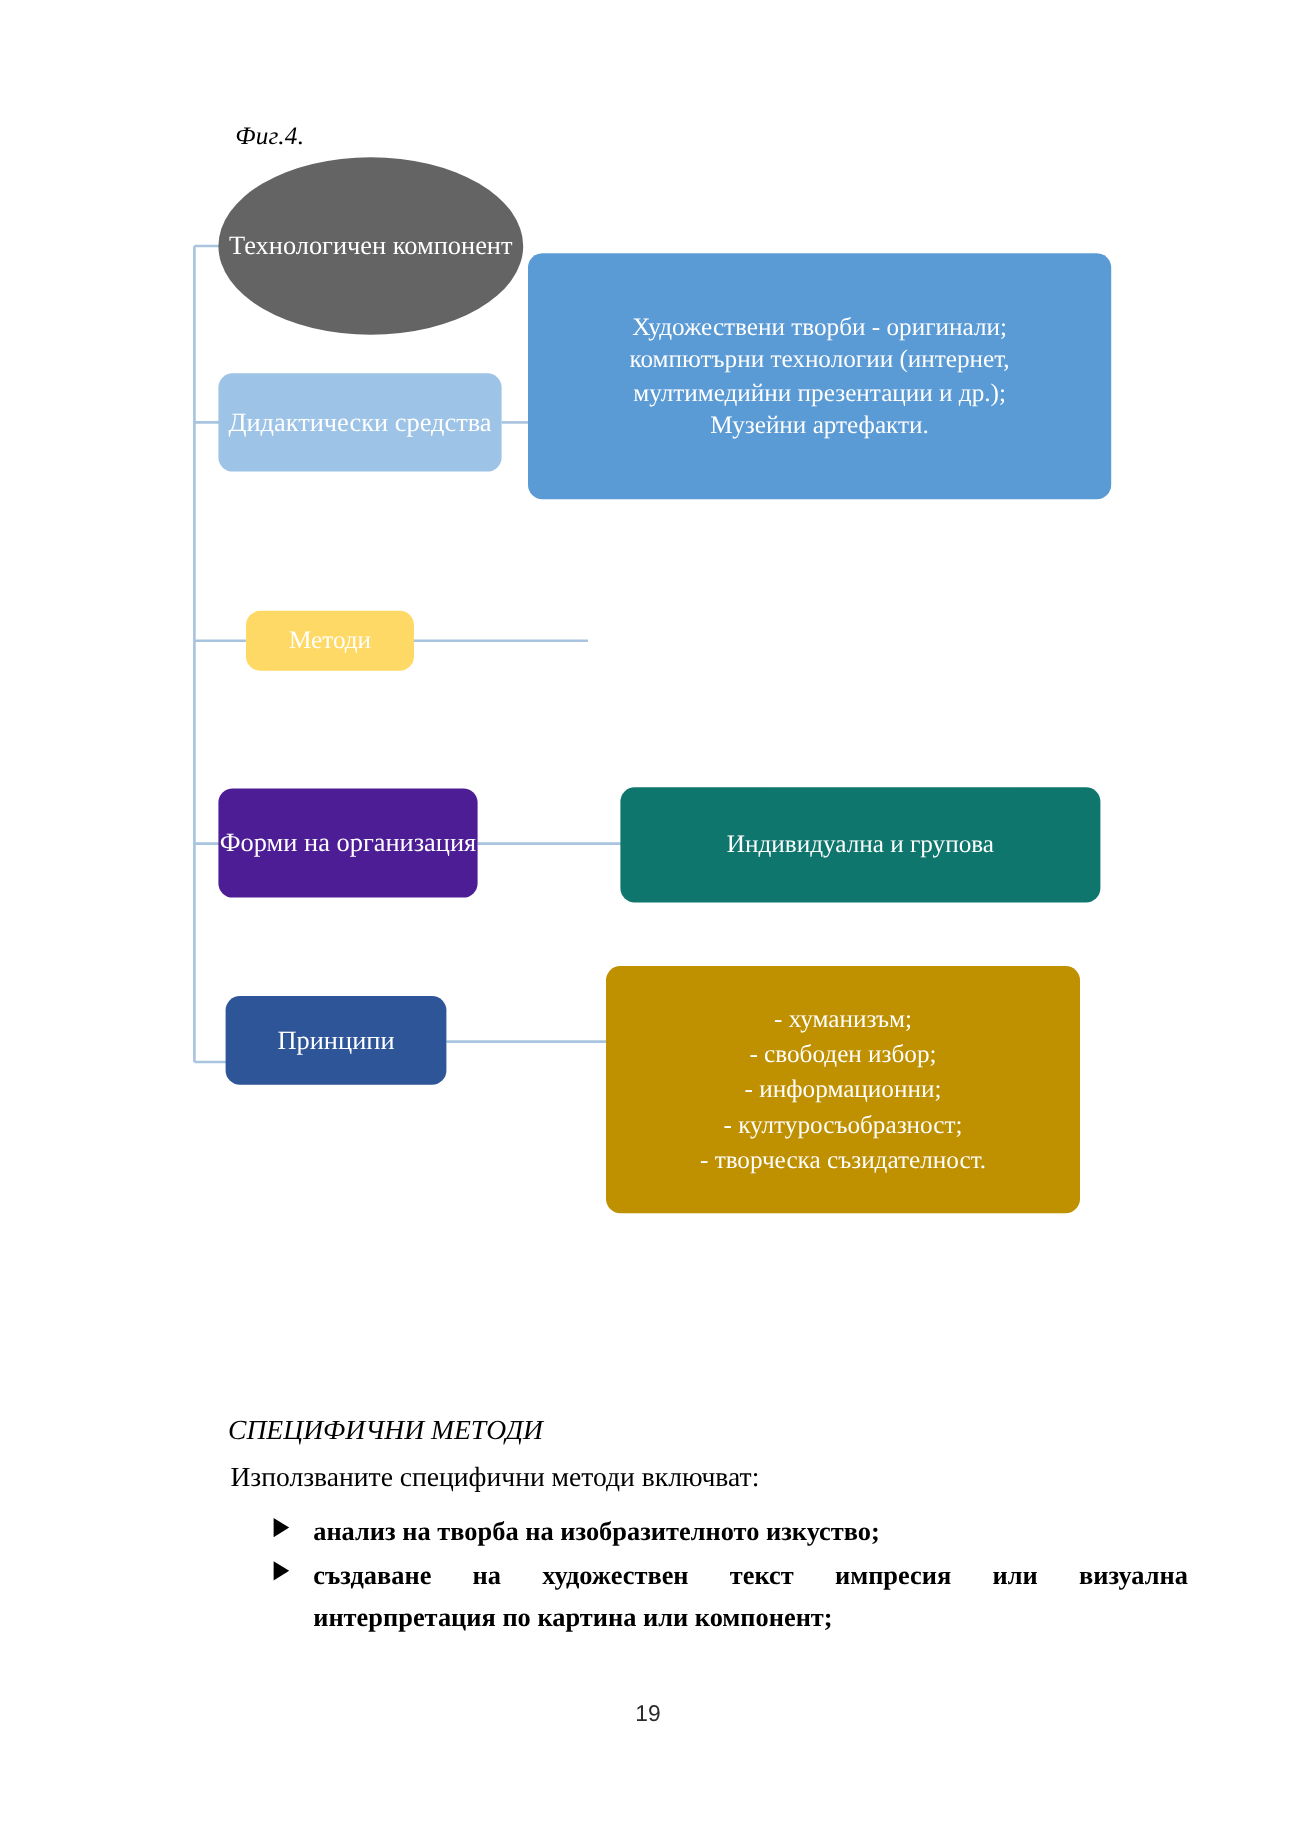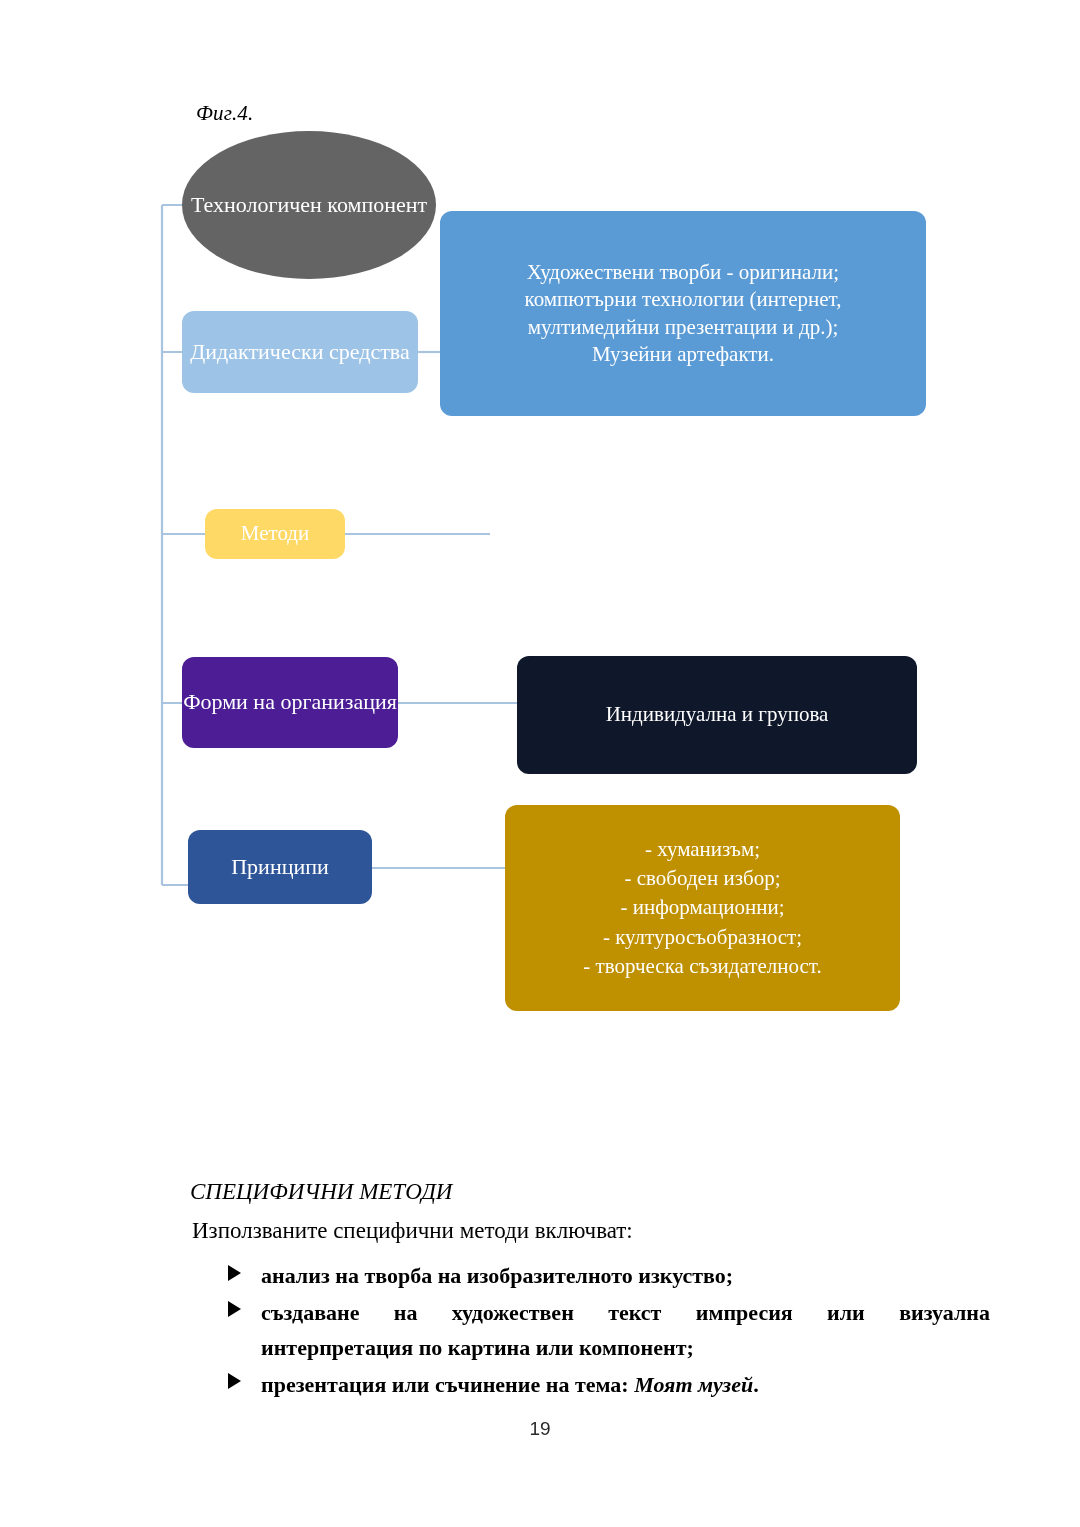--- a/index.html
+++ b/index.html
@@ -127,22 +127,22 @@
     width: 216px;
     height: 91px;
     background: #4c1d95;
     font-size: 22px;
   }
 
   .n-forms-content {
     left: 517px;
     top: 656px;
     width: 400px;
-    height: 118px;
-    background: #0f172a;
+    height: 96px;
+    background: #0f766e;
     font-size: 21px;
   }
 
   .n-principles {
     left: 188px;
     top: 830px;
     width: 184px;
     height: 74px;
     background: #2E5597;
     font-size: 22px;
@@ -335,23 +335,19 @@
         <span class="arrow-icon"></span>
         <span>анализ на творба на изобразителното изкуство;</span>
       </div>
 
       <div class="prose-item justified">
         <span class="arrow-icon"></span>
         <span class="just-line">създаване на художествен текст импресия или визуална</span>
         <span class="last-line">интерпретация по картина или компонент;</span>
       </div>
 
-      <div class="prose-item">
-        <span class="arrow-icon"></span>
-        <span>презентация или съчинение на тема: </span><span class="em">Моят музей</span><span>.</span>
-      </div>
 
     </div>
   </div>
 
   <div class="page-number">19</div>
 
 </div>
 
 </body></html>

